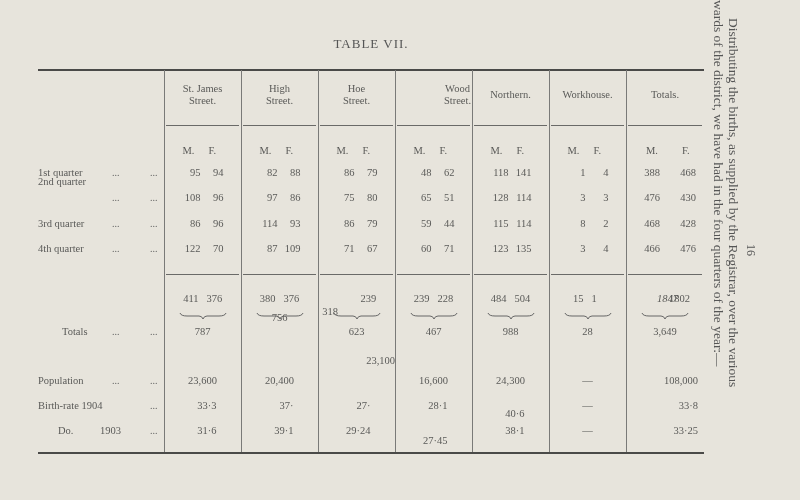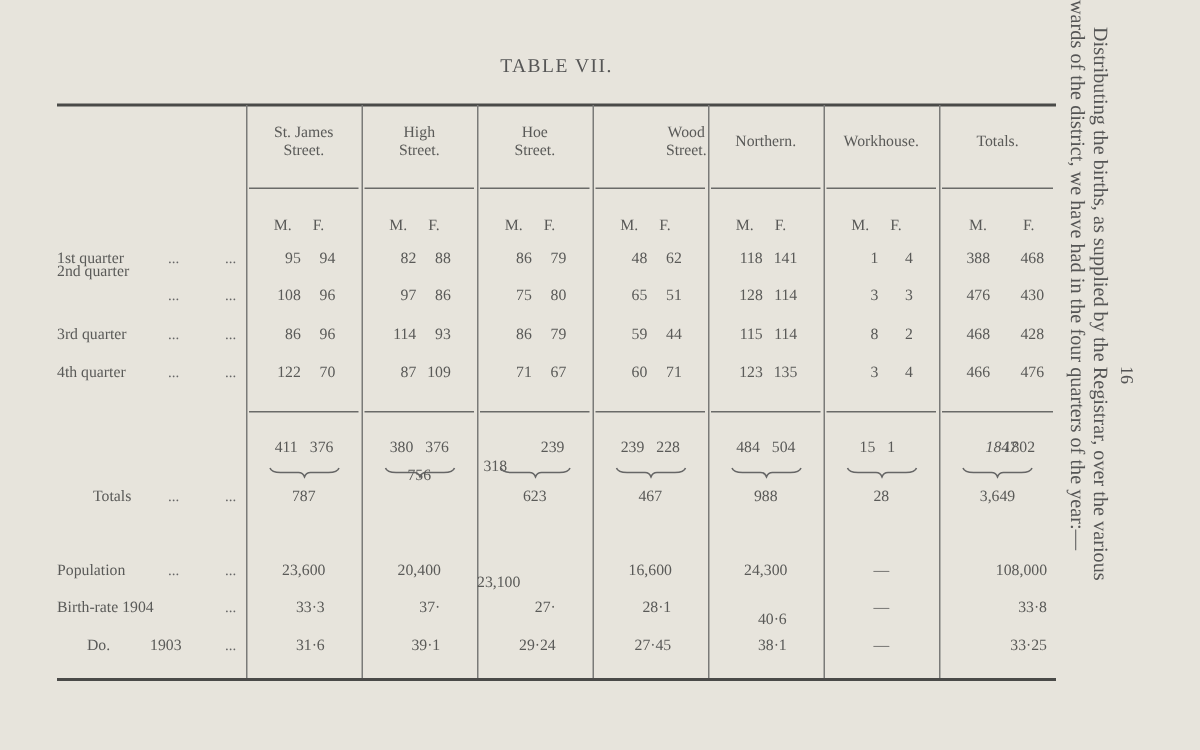--- a/index.html
+++ b/index.html
@@ -218,37 +218,37 @@
       </svg></div>
     <div class="cell" style="left: 626px; width: 78px; text-align: center; top: 326px;">3,649</div>
     <div class="rowlabel" style="left: 62px; top: 326px;">Totals</div>
     <div class="dots" style="left: 112px; top: 326px;">...</div>
     <div class="dots" style="left: 150px; top: 326px;">...</div>
     <div class="rowlabel" style="top: 375px;">Population</div>
     <div class="dots" style="left: 112px; top: 375px;">...</div>
     <div class="dots" style="left: 150px; top: 375px;">...</div>
     <div class="cell" style="left: 164px; width: 77px; text-align: center; top: 375px;">23,600</div>
     <div class="cell" style="left: 241px; width: 77px; text-align: center; top: 375px;">20,400</div>
-    <div class="cell" style="left: 318px; width: 77px; text-align: left; top: 383px;">23,100</div>
+    <div class="cell" style="left: 318px; width: 77px; text-align: right; top: 355px;">23,100</div>
     <div class="cell" style="left: 395px; width: 77px; text-align: center; top: 375px;">16,600</div>
     <div class="cell" style="left: 472px; width: 77px; text-align: center; top: 375px;">24,300</div>
     <div class="cell" style="left: 549px; width: 77px; text-align: center; top: 375px;">—</div>
     <div class="cell" style="right: 102px; top: 375px;">108,000</div>
     <div class="rowlabel" style="top: 400px;">Birth-rate 1904</div>
     <div class="dots" style="left: 150px; top: 400px;">...</div>
     <div class="cell" style="right: 583.5px; top: 400px;">33·3</div>
     <div class="cell" style="right: 506.5px; top: 400px;">37·</div>
     <div class="cell" style="right: 429.5px; top: 400px; margin-left: 43px;">27·</div>
     <div class="cell" style="right: 352.5px; top: 400px;">28·1</div>
     <div class="cell" style="right: 275.5px; top: 408px; margin-left: 28px;">40·6</div>
     <div class="cell" style="left: 549px; width: 77px; text-align: center; top: 400px;">—</div>
     <div class="cell" style="right: 102px; top: 400px;">33·8</div>
     <div class="rowlabel" style="left: 58px; top: 425px;">Do.</div>
     <div class="rowlabel" style="left: 100px; top: 425px;">1903</div>
     <div class="dots" style="left: 150px; top: 425px;">...</div>
     <div class="cell" style="right: 583.5px; top: 425px;">31·6</div>
     <div class="cell" style="right: 506.5px; top: 425px;">39·1</div>
     <div class="cell" style="right: 429.5px; top: 425px;">29·24</div>
-    <div class="cell" style="right: 352.5px; top: 425px;">27·45</div>
+    <div class="cell" style="right: 352.5px; top: 435px;">27·45</div>
     <div class="cell" style="right: 275.5px; top: 425px;">38·1</div>
     <div class="cell" style="left: 549px; width: 77px; text-align: center; top: 425px;">—</div>
     <div class="cell" style="right: 102px; top: 425px;">33·25</div>
   </div>
 
 </body></html>

